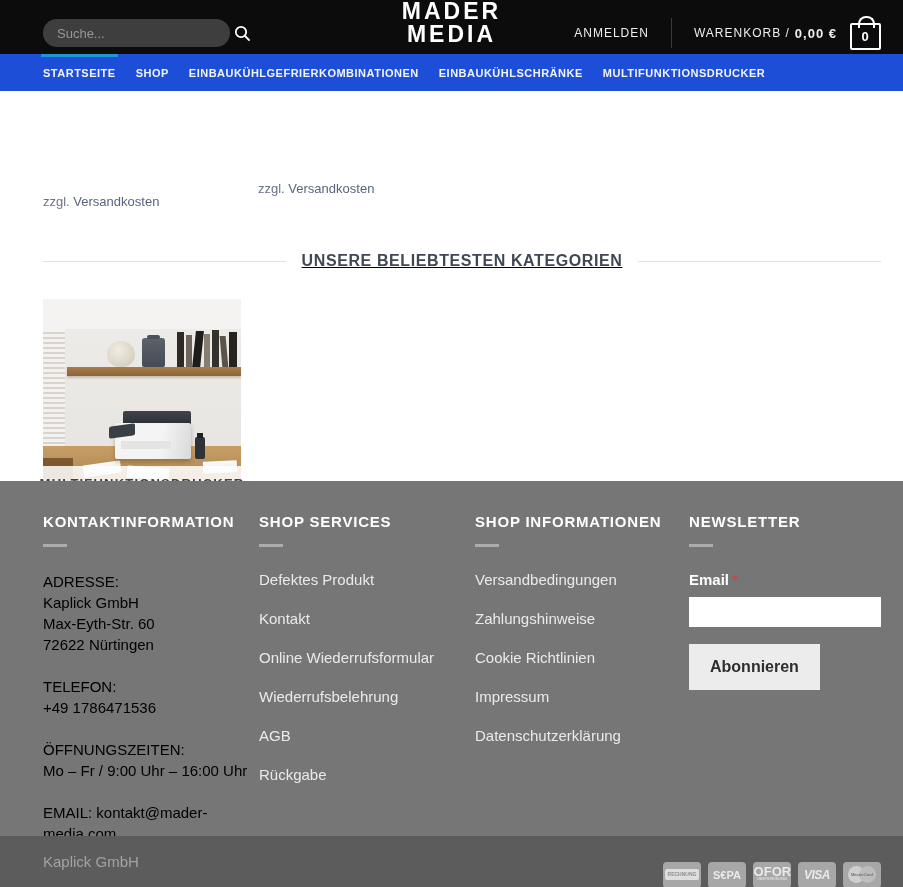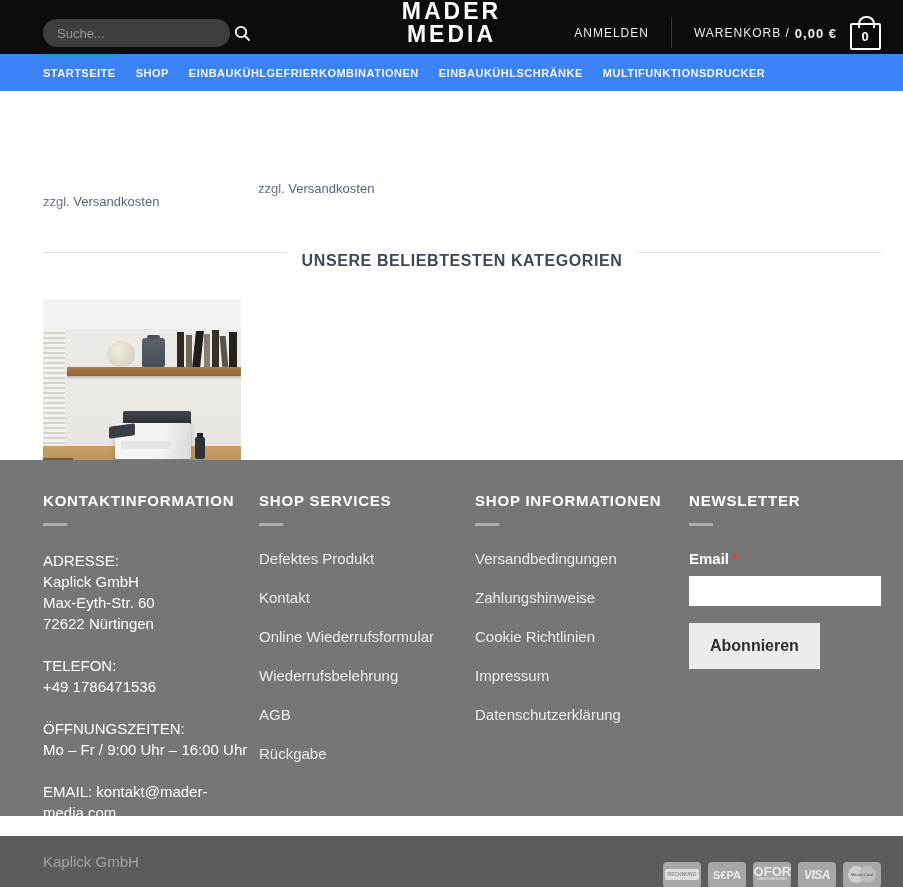--- a/index.html
+++ b/index.html
@@ -16,31 +16,31 @@
   .logo div { color:#ffffff; font-size:23px; font-weight:600; letter-spacing:3px; line-height:23px; }
   .top-right { margin-left:auto; display:flex; align-items:center; color:#ededed; }
   .login-link { font-size:12px; letter-spacing:1px; color:#ededed; text-decoration:none; }
   .top-divider { width:1px; height:30px; background:#3a3a3a; margin:0 22px; }
   .cart-link { display:flex; align-items:center; font-size:12px; letter-spacing:1px; color:#ededed; text-decoration:none; }
   .cart-total { font-weight:bold; font-size:13px; margin-left:5px; }
   .cart-bag { width:31px; height:27px; border:2px solid #ffffff; border-radius:2px; margin-left:13px; margin-top:6px; position:relative; display:flex; align-items:center; justify-content:center; color:#fff; font-size:13px; font-weight:bold; }
   .cart-bag::before { content:""; position:absolute; top:-9px; left:6px; width:13px; height:10px; border:2px solid #ffffff; border-bottom:none; border-radius:8px 8px 0 0; }
 
   
-  .mainnav { height:37px; background:#3b82f6; display:flex; align-items:stretch; padding:0 0 0 33px; }
+  .mainnav { height:37px; background:#1d4ed8; display:flex; align-items:stretch; padding:0 0 0 33px; }
   .nav-item { position:relative; display:flex; align-items:center; padding:0 10px; color:#f4f4f4; font-size:11px; font-weight:bold; letter-spacing:0.5px; text-decoration:none; }
   .nav-item .active-bar { position:absolute; top:0; left:8px; right:8px; height:3px; background:#2095d3; }
 
   
   .main { position:relative; height:389px; background:#fff; }
   .ship-note { position:absolute; font-size:13px; color:#6b7486; }
   .ship-note a { color:#59657d; text-decoration:none; }
   .note-1 { left:258px; top:90px; }
   .note-2 { left:43px; top:103px; }
-  .section-heading { position:absolute; top:161px; left:43px; right:22px; display:flex; align-items:flex-start; }
+  .section-heading { position:absolute; top:161px; left:43px; right:22px; display:flex; align-items:center;text-decoration:underline; }
   .section-heading .rule { flex:1; height:1px; background:#e2e2e2; }
   .section-heading .txt { margin:0 16px; font-size:16px; font-weight:bold; letter-spacing:0.6px; color:#3f4854; white-space:nowrap; }
 
   
   .cat-card { position:absolute; left:43px; top:208px; width:198px; height:239px; background:#f4f3f1; cursor:pointer; }
   .cat-photo { position:absolute; top:30px; left:0; width:198px; height:179px; background:linear-gradient(#edebe7,#e6e3df); overflow:hidden; }
   .blinds { position:absolute; left:0; top:0; width:22px; height:145px;
             background:repeating-linear-gradient(#f4f2ee 0 3px, #d8d4cd 3px 5px); }
   .shelf { position:absolute; left:24px; top:38px; width:174px; height:9px; background:linear-gradient(#a87c4b,#8e6437); box-shadow:0 2px 2px rgba(90,60,30,.25); }
   .vase { position:absolute; left:64px; top:12px; width:28px; height:26px; background:radial-gradient(circle at 40% 35%, #f1ece2, #cfc8b8); border-radius:50% 50% 46% 46%; }
@@ -62,25 +62,25 @@
   .ink-bottle { position:absolute; left:152px; top:108px; width:10px; height:22px; background:#2e3338; border-radius:2px; }
   .ink-bottle::before { content:""; position:absolute; top:-4px; left:2px; width:6px; height:5px; background:#1f2327; }
   .paper { position:absolute; background:linear-gradient(#fbfbfb,#e7e7e7); height:12px; border-radius:1px; box-shadow:0 1px 1px rgba(90,60,30,.3); }
   .p1 { left:40px; top:134px; width:38px; transform:rotate(-8deg); }
   .p2 { left:84px; top:138px; width:42px; transform:rotate(4deg); }
   .p3 { left:160px; top:132px; width:34px; transform:rotate(-3deg); }
   .cat-label { position:absolute; top:167px; left:0; width:198px; height:35px; background:rgba(255,255,255,0.86); display:flex; align-items:center; justify-content:center; }
   .cat-label span { font-size:13px; font-weight:bold; letter-spacing:1.2px; color:#3d4450; white-space:nowrap; }
 
   
-  .footer { position:absolute; top:460px; left:0; width:903px; height:356px; background:#767676; padding:32px 22px 0 43px; }
+  .footer { position:absolute; top:481px; left:0; width:903px; height:356px; background:#767676; padding:32px 22px 0 43px; }
   .footer-grid { display:grid; grid-template-columns:216px 216px 214px 1fr; }
   .fcol h4 { color:#ffffff; font-size:15px; font-weight:bold; letter-spacing:0.8px; }
   .fdash { width:24px; height:3px; background:rgba(255,255,255,0.4); margin:14px 0 24px; }
-  .contact p { color:#ffffff; font-size:15px; line-height:21px; margin-bottom:21px; }
+  .contact p { color:#000000; font-size:15px; line-height:21px; margin-bottom:21px; }
   .flink { display:block; color:#eaeaea; font-size:15px; text-decoration:none; margin-bottom:22px; }
   .nl-label { color:#ffffff; font-size:15px; font-weight:bold; margin:12px 0 9px; }
   .nl-label .req { color:#e03c3c; margin-left:3px; }
   .nl-input { width:192px; height:30px; border:none; outline:none; background:#ffffff; padding:0 8px; font-size:14px; font-family:"Liberation Sans",sans-serif; color:#333; }
   .nl-btn { margin-top:17px; background:#ececec; border:none; color:#2e2e2e; font-size:16px; font-weight:bold; padding:14px 21px; cursor:pointer; font-family:"Liberation Sans",sans-serif; }
 
   
   .bottombar { position:absolute; top:836px; left:0; width:903px; height:51px; background:#5c5c5c; display:flex; align-items:center; justify-content:space-between; padding:0 22px 0 43px; }
   .copyright { color:#a3a3a3; font-size:15px; }
   .payments { display:flex; gap:7px; }

